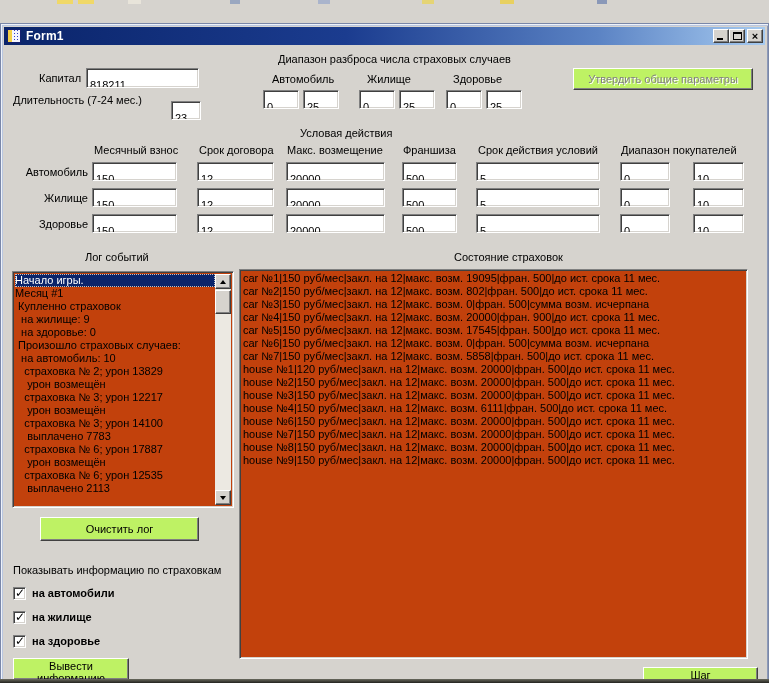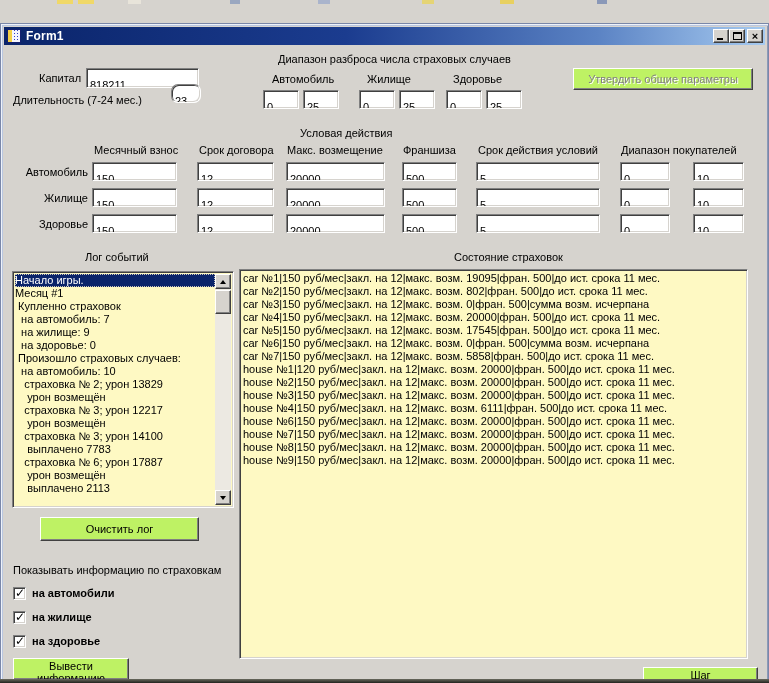--- a/index.html
+++ b/index.html
@@ -39,21 +39,21 @@
   .glyph-close { position:absolute; left:0; top:-1px; width:100%; text-align:center; font-weight:bold; font-size:11px; line-height:14px; }
   
   .lbl { position:absolute; white-space:nowrap; }
   .edit { position:absolute; background:#fff; border:1px solid; border-color:#808080 #fff #fff #808080;
     box-shadow: inset 1px 1px 0 #404040, inset -1px -1px 0 #d6d3ce;
     font-family:inherit; font-size:11px; padding:14px 1px 0 3px; height:19px; outline:none; }
   .btn { position:absolute; background:#bef264; border:1px solid; border-color:#fff #404040 #404040 #fff;
     box-shadow: inset -1px -1px 0 #808080;
     font-family:inherit; font-size:11px; text-align:center; cursor:default; }
   .btn:disabled { color:#808080; text-shadow:1px 1px 0 #fff; }
-  .sunkenbox { position:absolute; background:#fef9c3; border:1px solid; border-color:#808080 #fff #fff #808080;
+  .sunkenbox { position:absolute; background:#c2410c; border:1px solid; border-color:#808080 #fff #fff #808080;
     box-shadow: inset 1px 1px 0 #404040, inset -1px -1px 0 #d6d3ce; }
   
   .list-items { position:absolute; left:2px; top:2px; right:18px; bottom:2px; overflow:hidden; }
   .list-items div { white-space:pre; line-height:13px; height:13px; }
   .list-items div.sel { background:#0a246a; color:#fff; outline:1px dotted #c8c4bc; outline-offset:-1px; }
   .memo-lines { position:absolute; left:3px; top:2px; right:2px; bottom:2px; overflow:hidden; }
   .memo-lines div { white-space:pre; line-height:13px; height:13px; }
   
   .scrollbar { position:absolute; top:2px; right:2px; bottom:2px; width:16px; background:#ece9e2; }
   .sb-btn { position:absolute; left:0; width:16px; height:15px; background:#d6d3ce;
@@ -100,21 +100,21 @@
         </span>
       <span class="cap-btn close">
           <span class="glyph-close">×</span>
         </span>
     </span>
   </div>
 
   <span class="lbl" style="left:38px;top:48px">Капитал</span>
   <input class="edit" style="left: 85px; top: 44px; width: 113px; height: 20px;" value="818211">
   <span class="lbl" style="left:12px;top:70px">Длительность (7-24 мес.)</span>
-  <input class="edit" style="left: 170px; top: 60px; width: 30px; border-radius: 7px;" value="23">
+  <input class="edit" style="left: 170px; top: 77px; width: 30px;" value="23">
 
   <span class="lbl" style="left:277px;top:29px">Диапазон разброса числа страховых случаев</span>
   <span class="lbl" style="left:271px;top:49px">Автомобиль</span>
   <span class="lbl" style="left:366px;top:49px">Жилище</span>
   <span class="lbl" style="left:452px;top:49px">Здоровье</span>
   <input class="edit" style="left: 262px; top: 66px; width: 36px;" value="0">
   <input class="edit" style="left: 302px; top: 66px; width: 36px;" value="25">
   <input class="edit" style="left: 358px; top: 66px; width: 36px;" value="0">
   <input class="edit" style="left: 398px; top: 66px; width: 36px;" value="25">
   <input class="edit" style="left: 445px; top: 66px; width: 36px;" value="0">
@@ -156,33 +156,33 @@
   <input class="edit" style="left: 475px; top: 190px; width: 124px;" value="5">
   <input class="edit" style="left: 619px; top: 190px; width: 50px;" value="0">
   <input class="edit" style="left: 692px; top: 190px; width: 51px;" value="10">
 
   <span class="lbl" style="left:84px;top:227px">Лог событий</span>
   <div class="sunkenbox" style="left:11px;top:247px;width:222px;height:237px">
     <div class="list-items">
       <div class="sel">Начало игры.</div>
       <div>Месяц #1</div>
       <div> Купленно страховок</div>
-      <div>  на автомобиль: 7</div>
       <div>  на жилище: 9</div>
       <div>  на здоровье: 0</div>
       <div> Произошло страховых случаев:</div>
       <div>  на автомобиль: 10</div>
       <div>   страховка № 2; урон 13829</div>
       <div>    урон возмещён</div>
       <div>   страховка № 3; урон 12217</div>
       <div>    урон возмещён</div>
       <div>   страховка № 3; урон 14100</div>
       <div>    выплачено 7783</div>
       <div>   страховка № 6; урон 17887</div>
       <div>    урон возмещён</div>
+      <div>   страховка № 6; урон 12535</div>
       <div>    выплачено 2113</div>
     </div>
     <div class="scrollbar">
       <div class="sb-btn up">
           <span class="tri-up"></span>
         </div>
       <div class="sb-thumb"></div>
       <div class="sb-btn down">
           <span class="tri-down"></span>
         </div>
@@ -198,21 +198,21 @@
   <span class="checkbox checked" style="left:12px;top:611px"></span>
   <span class="cb-label" style="left:31px;top:611px">на здоровье</span>
   <button class="btn" style="left:12px;top:634px;width:116px;height:22px">Вывести информацию</button>
 
   <span class="lbl" style="left:453px;top:227px">Состояние страховок</span>
   <div class="sunkenbox" style="left:238px;top:245px;width:509px;height:390px">
     <div class="memo-lines">
       <div>car №1|150 руб/мес|закл. на 12|макс. возм. 19095|фран. 500|до ист. срока 11 мес.</div>
       <div>car №2|150 руб/мес|закл. на 12|макс. возм. 802|фран. 500|до ист. срока 11 мес.</div>
       <div>car №3|150 руб/мес|закл. на 12|макс. возм. 0|фран. 500|сумма возм. исчерпана</div>
-      <div>car №4|150 руб/мес|закл. на 12|макс. возм. 20000|фран. 500|до ист. срока 11 мес.</div>
+      <div>car №4|150 руб/мес|закл. на 12|макс. возм. 20000|фран. 900|до ист. срока 11 мес.</div>
       <div>car №5|150 руб/мес|закл. на 12|макс. возм. 17545|фран. 500|до ист. срока 11 мес.</div>
       <div>car №6|150 руб/мес|закл. на 12|макс. возм. 0|фран. 500|сумма возм. исчерпана</div>
       <div>car №7|150 руб/мес|закл. на 12|макс. возм. 5858|фран. 500|до ист. срока 11 мес.</div>
       <div>house №1|120 руб/мес|закл. на 12|макс. возм. 20000|фран. 500|до ист. срока 11 мес.</div>
       <div>house №2|150 руб/мес|закл. на 12|макс. возм. 20000|фран. 500|до ист. срока 11 мес.</div>
       <div>house №3|150 руб/мес|закл. на 12|макс. возм. 20000|фран. 500|до ист. срока 11 мес.</div>
       <div>house №4|150 руб/мес|закл. на 12|макс. возм. 6111|фран. 500|до ист. срока 11 мес.</div>
       <div>house №6|150 руб/мес|закл. на 12|макс. возм. 20000|фран. 500|до ист. срока 11 мес.</div>
       <div>house №7|150 руб/мес|закл. на 12|макс. возм. 20000|фран. 500|до ист. срока 11 мес.</div>
       <div>house №8|150 руб/мес|закл. на 12|макс. возм. 20000|фран. 500|до ист. срока 11 мес.</div>

